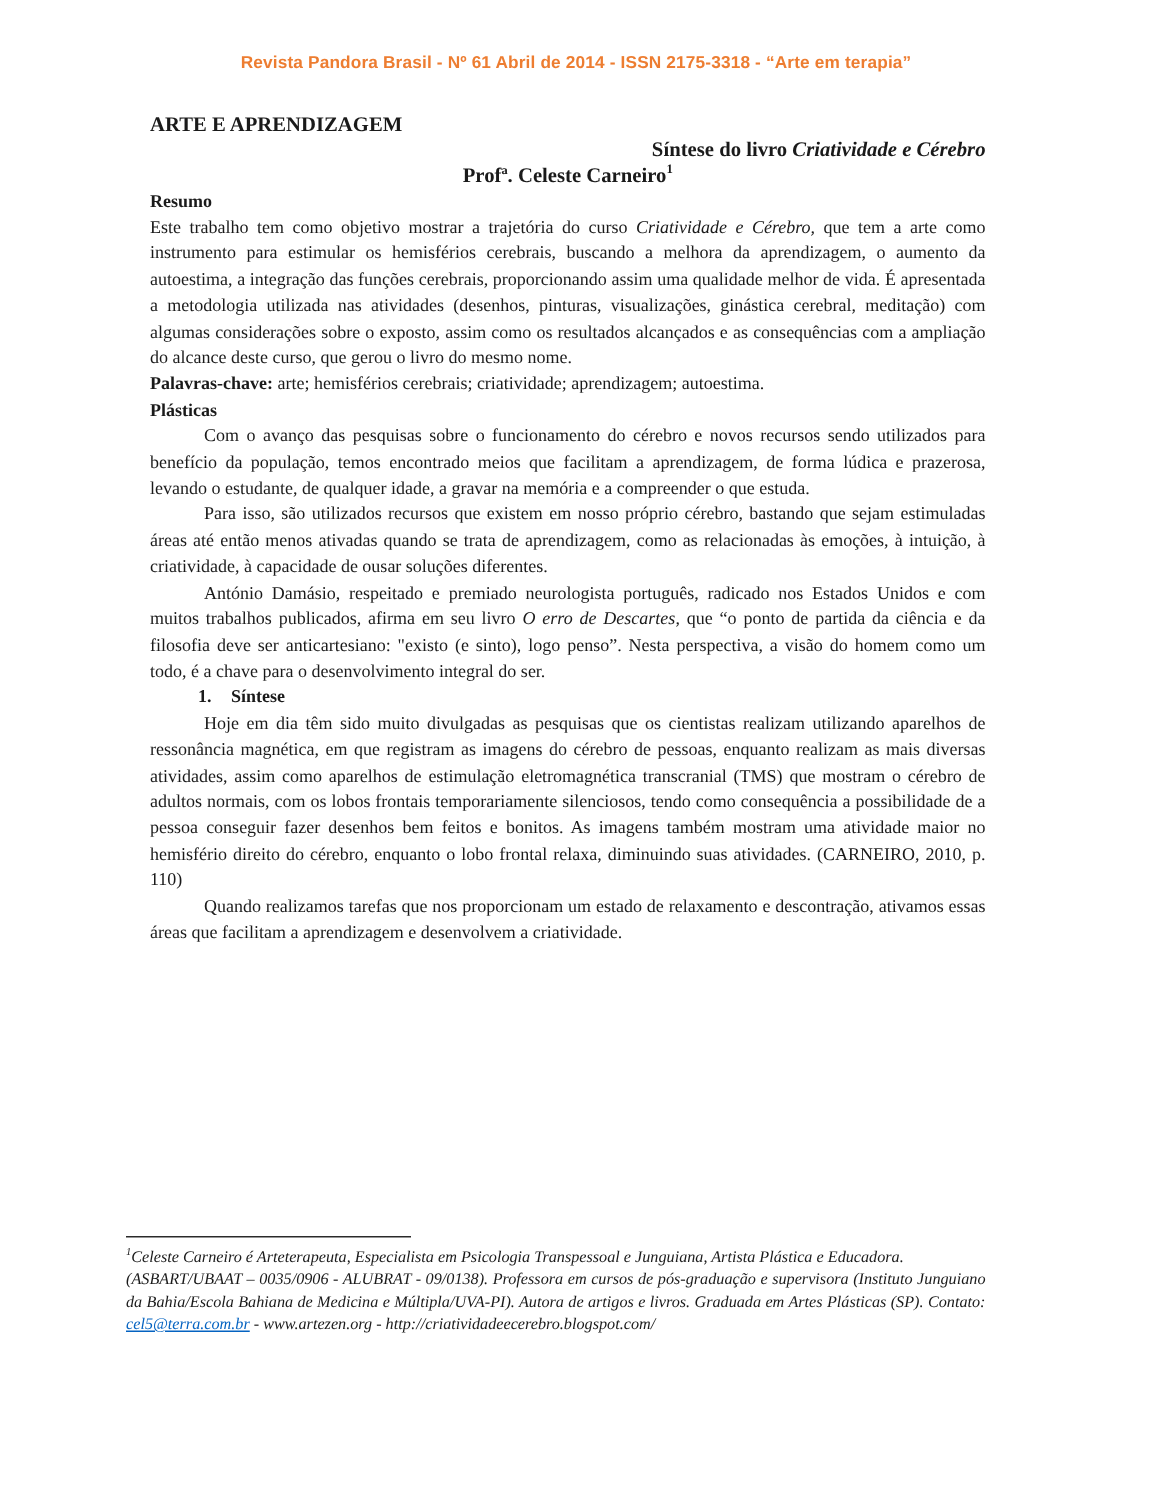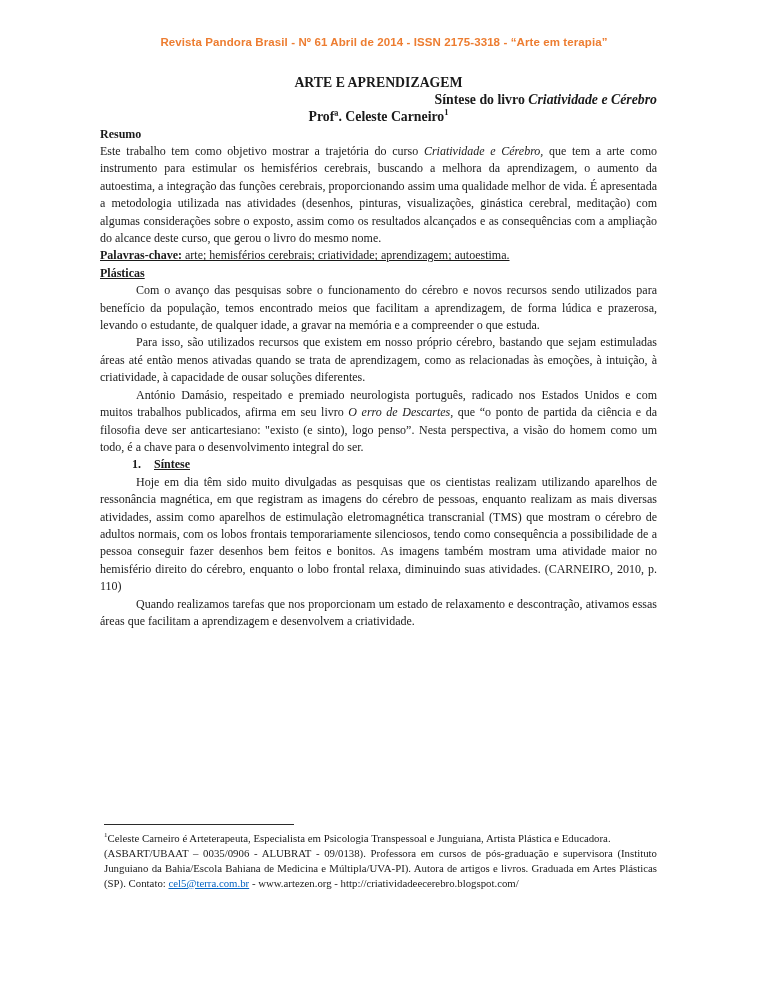--- a/index.html
+++ b/index.html
@@ -21,53 +21,54 @@
     font-size: 11.5px;
     letter-spacing: 0.1px;
   }
   
   .title-block {
     margin: 26px 111px 0 100px;
     font-size: 13.8px;
     line-height: 17.2px;
     font-weight: bold;
   }
-  .doc-title { text-align: center; }
+  .doc-title { text-align: left; }
   .doc-subtitle { text-align: right; }
   .doc-subtitle .book { font-style: italic; }
   .doc-author { text-align: center; }
   sup.fnref {
     font-size: 8.5px;
     vertical-align: super;
     line-height: 0;
     font-weight: bold;
   }
   
   .content {
     margin: 0 111px 0 100px;
     font-size: 12px;
     line-height: 17.4px;
   }
   .content p { margin: 0; text-align: justify; }
   .heading { font-weight: bold; margin: 0; text-align: left; }
-  .mt-section { margin-top: 17px; text-decoration: underline; }
+  .mt-section { margin-top: 17px; }
   .resumo-heading { margin-top: 44px; }
   .indent { text-indent: 36px; }
   .em { font-style: italic; }
   .bold { font-weight: bold; }
   .metodo-heading { padding-left: 32px; }
   .metodo-heading .num { display: inline-block; margin-right: 13px; }
   
   .footnote {
     position: absolute;
     top: 824px;
-    left: 104px;
+    left: 84px;
     right: 111px;
     font-size: 10.8px;
     line-height: 15px;
+    font-style: italic;
   }
   .footnote-rule {
     width: 190px;
     height: 0;
     border-top: 1.2px solid #2a2a2a;
     margin-bottom: 6px;
   }
   .footnote p { margin: 0; text-align: justify; }
   .footnote sup.fnref { font-size: 7px; font-weight: normal; }
   a.email-link { text-decoration: underline; cursor: pointer; }

